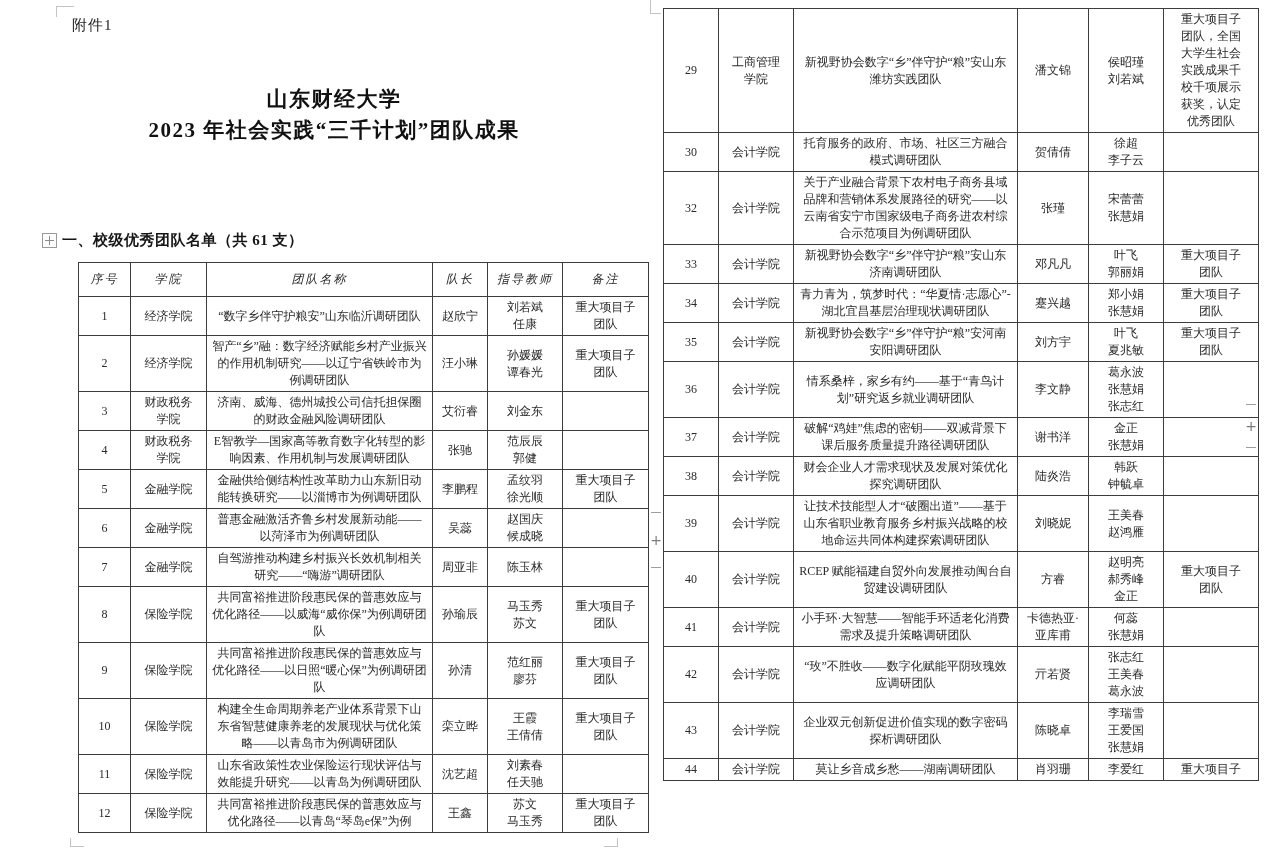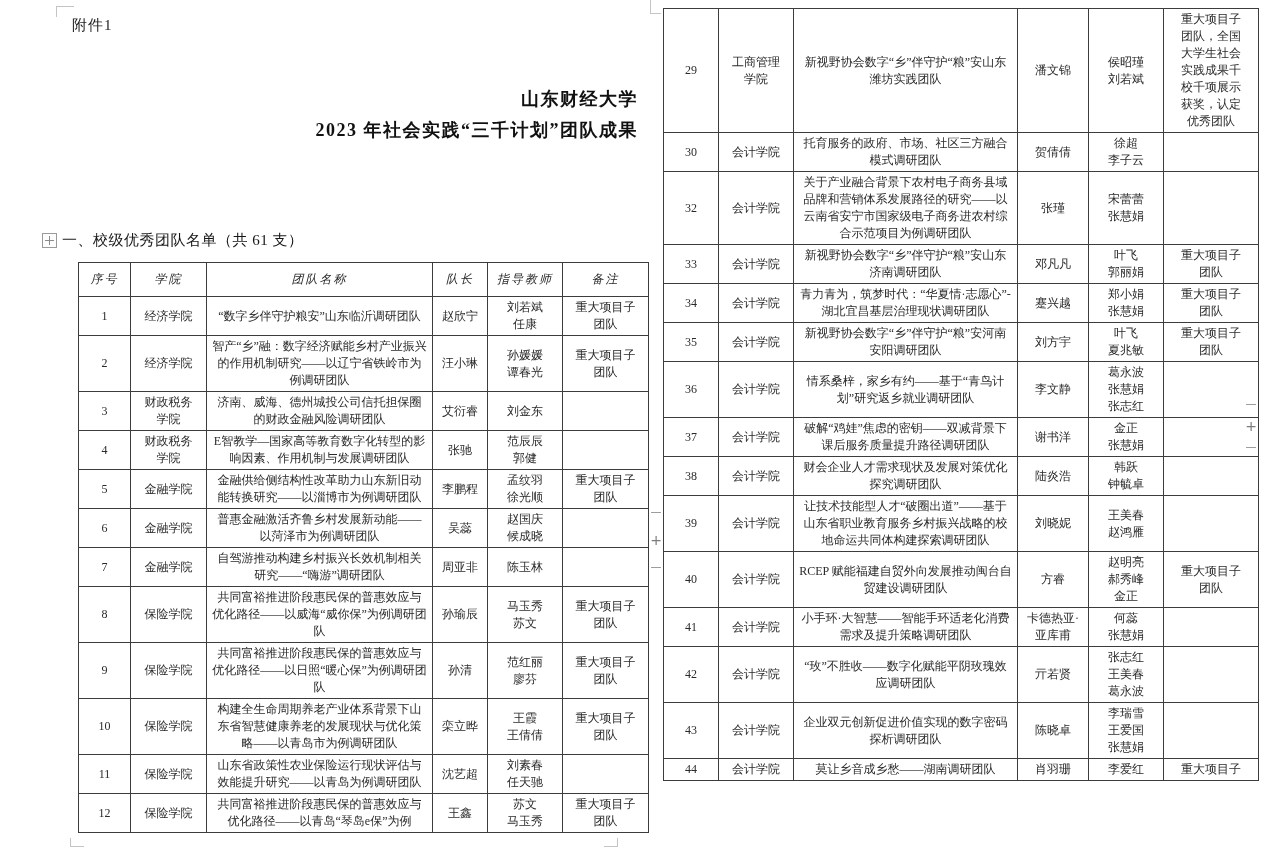--- a/index.html
+++ b/index.html
@@ -3,23 +3,23 @@
 <meta charset="utf-8">
 <style>
   html,body{margin:0;padding:0;background:#ffffff;}
   .canvas{position:relative;width:1266px;height:859px;background:#86efac;overflow:hidden;
           font-family:"Liberation Serif","DejaVu Serif",serif;color:#222;}
   .page{position:absolute;top:0;height:859px;background:#fff;overflow:hidden;}
   .page-left{left:0;width:656px;}
   .page-right{left:656px;width:610px;}
 
   .attachment{position:absolute;left:72px;top:16px;font-size:15px;color:#1d1d1d;letter-spacing:1px;}
-  .doc-title{position:absolute;left:30px;top:84px;width:608px;text-align:right;
-             font-size:18px;font-weight:bold;color:#111;line-height:31px;letter-spacing:1.5px;}
-  .section-heading{position:absolute;left:62px;top:231px;font-size:15px;font-weight:normal;color:#161616;letter-spacing:0.5px;}
+  .doc-title{position:absolute;left:30px;top:84px;width:608px;text-align:center;
+             font-size:21px;font-weight:bold;color:#111;line-height:31px;letter-spacing:1.5px;}
+  .section-heading{position:absolute;left:62px;top:231px;font-size:15px;font-weight:bold;color:#161616;letter-spacing:0.5px;}
 
   .move-handle{position:absolute;left:42px;top:233px;width:13px;height:13px;border:1px solid #9a9a9a;background:#fdfdfd;}
   .cross-icon{position:absolute;left:2px;top:2px;width:9px;height:9px;}
   .cross-icon .bar-h{position:absolute;left:0;top:4px;width:9px;height:1px;background:#8b8b8b;}
   .cross-icon .bar-v{position:absolute;left:4px;top:0;width:1px;height:9px;background:#8b8b8b;}
 
   table.team-table{border-collapse:collapse;table-layout:fixed;background:#fff;}
   .left-table{position:absolute;left:78px;top:262px;width:570px;}
   .right-table{position:absolute;left:7px;top:8px;width:595px;}
   .team-table th,.team-table td{border:1px solid #3c3c3c;text-align:center;vertical-align:middle;

